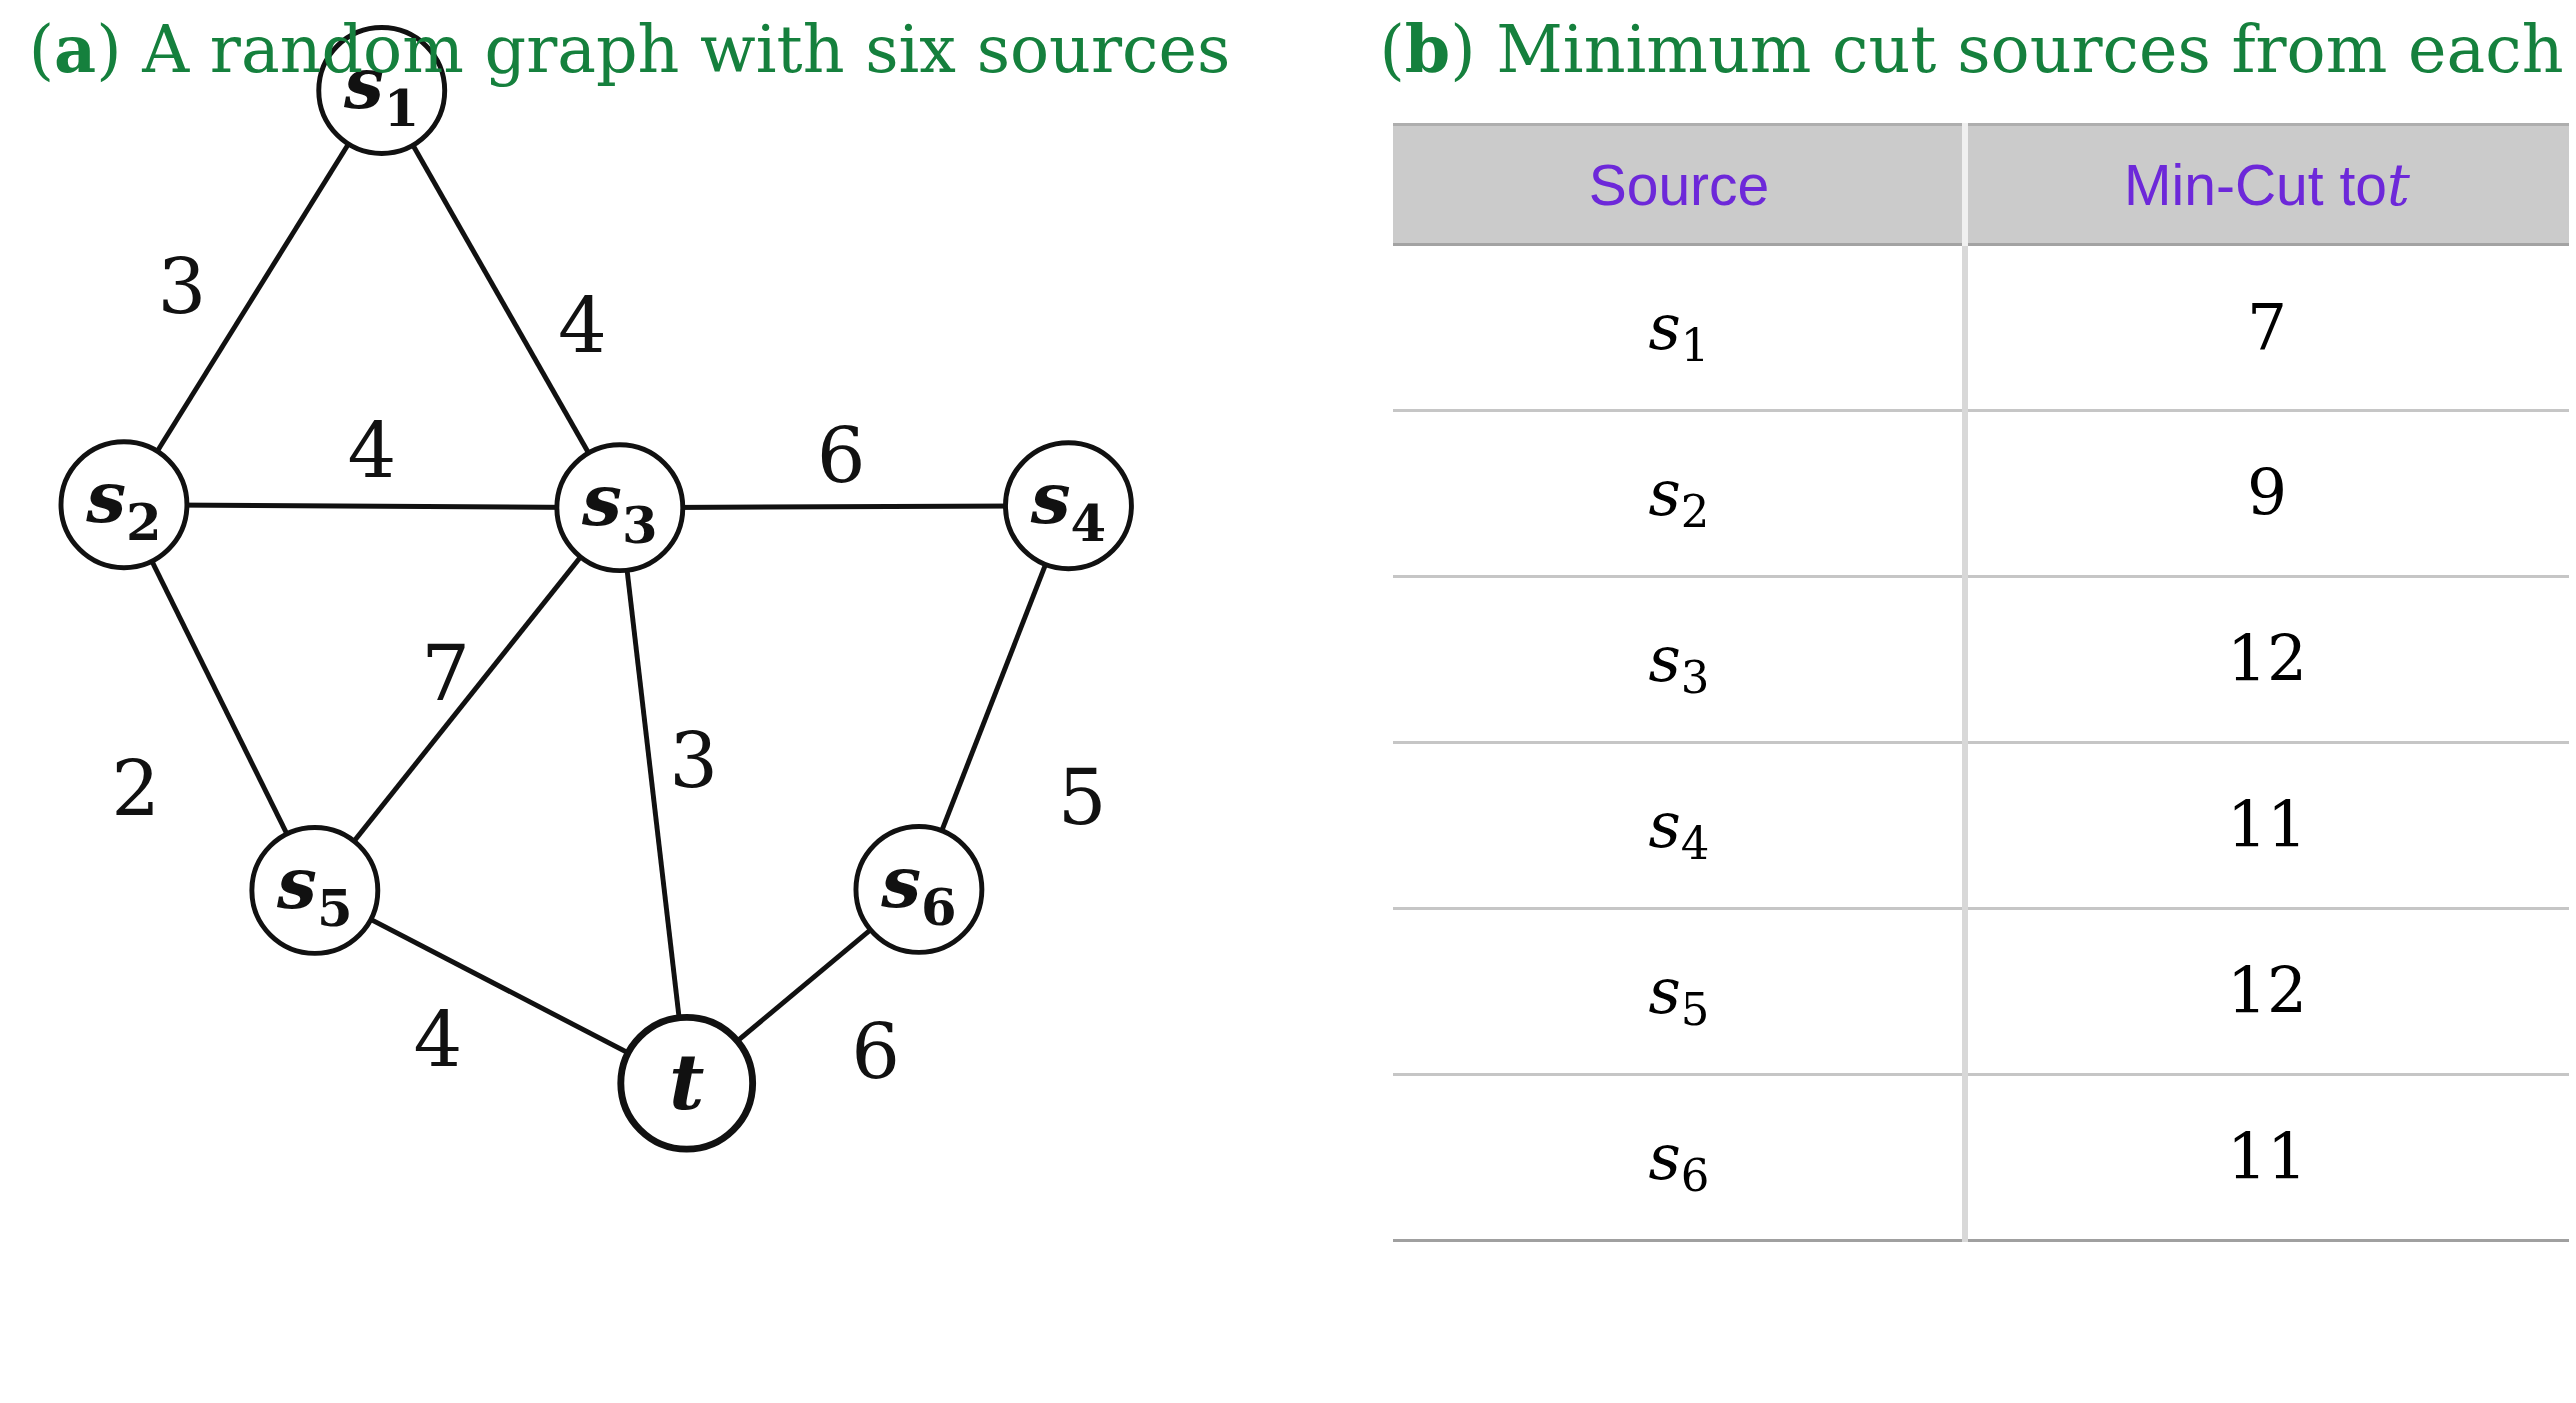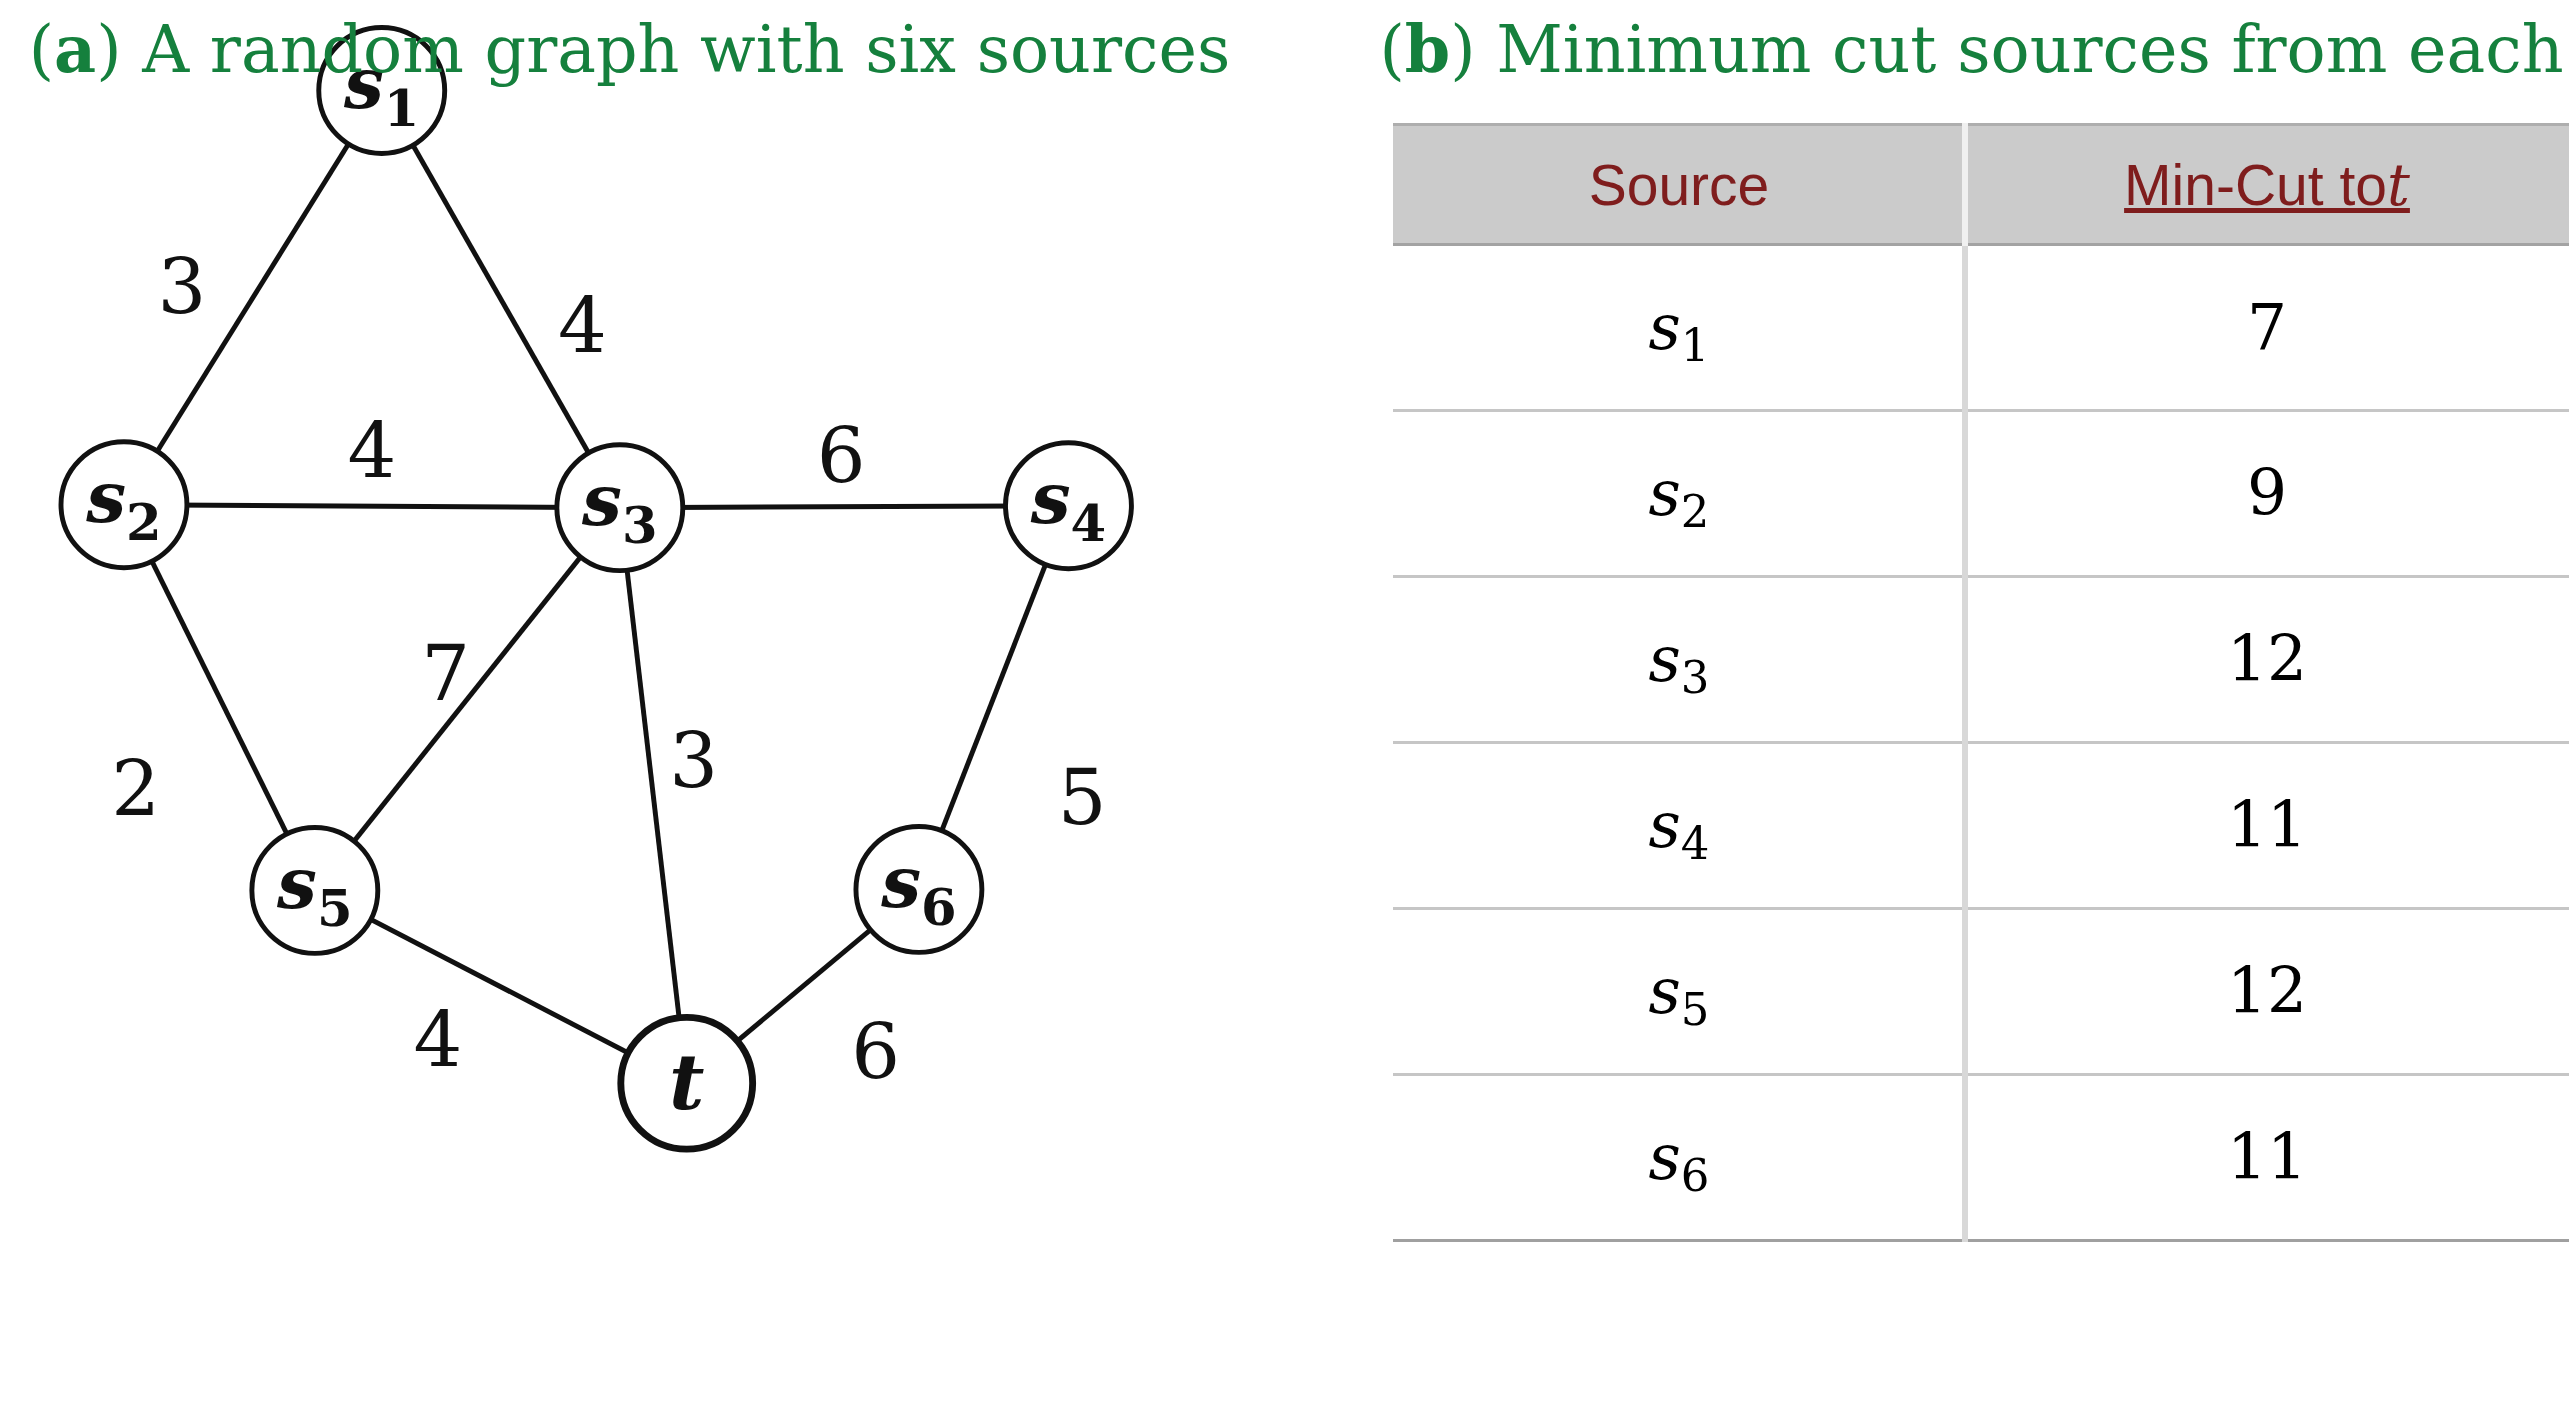--- a/index.html
+++ b/index.html
@@ -22,23 +22,23 @@
   .caption-a{left:0;top:1224;width:1259px;}
   .caption-b{left:1367px;top:1224;width:1209px;}
   .cap-bold{font-weight:bold;}
 
   
   .mc-table{position:absolute;left:1393px;top:123px;width:1176px;height:1119px;box-sizing:border-box;}
   .t-header{position:absolute;left:0;top:0;right:0;height:123px;box-sizing:border-box;
             background:#cbcbcb;border-top:3.9px solid #aeaeae;border-bottom:3.9px solid #a3a3a3;
             display:flex;}
   .th{display:flex;align-items:center;justify-content:center;
-      font-family:"Liberation Sans",sans-serif;font-size:57px;color:#7f1d1d;}
+      font-family:"Liberation Sans",sans-serif;font-size:57px;color:#6d28d9;}
   .th-source{width:572px;}
-  .th-mincut{flex:1;text-decoration:underline;}
+  .th-mincut{flex:1;}
   .hdr-var{font-family:"DejaVu Serif",serif;font-style:italic;font-size:57px;}
   .t-body{position:absolute;left:0;top:123px;right:0;bottom:0;display:flex;flex-direction:column;}
   .t-row{flex:1;display:flex;box-sizing:border-box;border-bottom:3px solid #c6c6c6;}
   .t-row:last-child{border-bottom:3.9px solid #a0a0a0;}
   .t-cell{display:flex;align-items:center;justify-content:center;}
   .src-cell{width:572px;}
   .val-cell{flex:1;font-size:63px;}
   .src-base{font-style:italic;font-size:63px;}
   .src-sub{font-size:45px;transform:translateY(17.7px);display:inline-block;}
   .v-div{position:absolute;left:569px;width:5.9px;}

